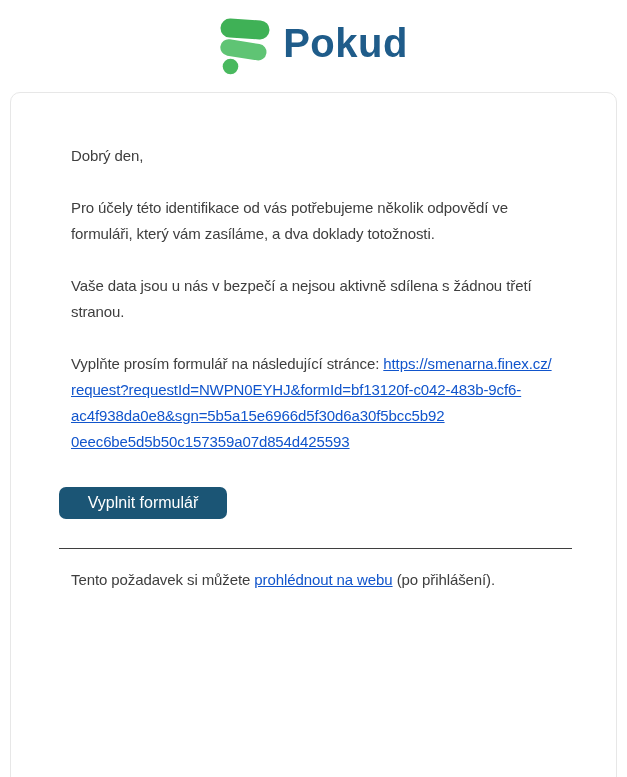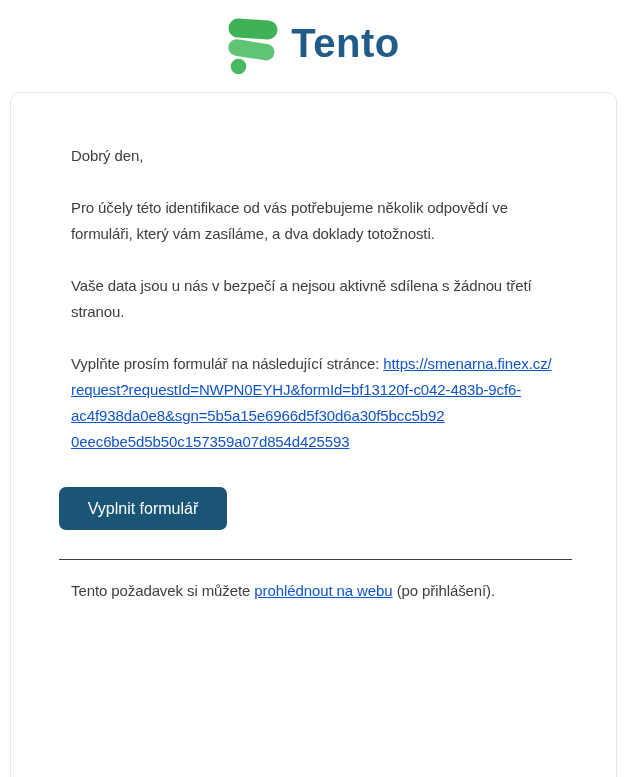--- a/index.html
+++ b/index.html
@@ -53,21 +53,21 @@
   .multiline-link {
     white-space: pre-line;
     overflow-wrap: break-word;
   }
   
   .btn-row { margin-top: 32px; }
   .btn {
     display: inline-flex;
     align-items: center;
     justify-content: center;
-    height: 43px;
+    height: 32px;
     min-width: 168px;
     padding: 0 26px;
     background: #1b5575;
     color: #ffffff;
     font-size: 16px;
     font-family: "Liberation Sans", sans-serif;
     border: none;
     border-radius: 7px;
     text-decoration: none;
     cursor: pointer;
@@ -84,21 +84,21 @@
 </head>
 <body>
 
 <div class="header">
   <div class="logo">
     <svg width="52" height="58" viewBox="0 0 52 58" aria-hidden="true">
       <rect x="1.5" y="1.5" width="49" height="19" rx="9.5" fill="#3fb156" transform="rotate(3.5 26 11)"></rect>
       <rect x="1.5" y="20.5" width="46.5" height="16.5" rx="8.25" fill="#5fc474" transform="rotate(9 5 28)"></rect>
       <circle cx="11.5" cy="48.5" r="7.8" fill="#49b95f"></circle>
     </svg>
-    <span class="wordmark">Tento</span>
+    <span class="wordmark">Pokud</span>
   </div>
 </div>
 
 <div class="card">
 
   <p>Dobrý den,</p>
 
 
   <p>Pro účely této identifikace od vás potřebujeme několik odpovědí ve formuláři, který vám zasíláme, a dva doklady totožnosti.</p>
 

